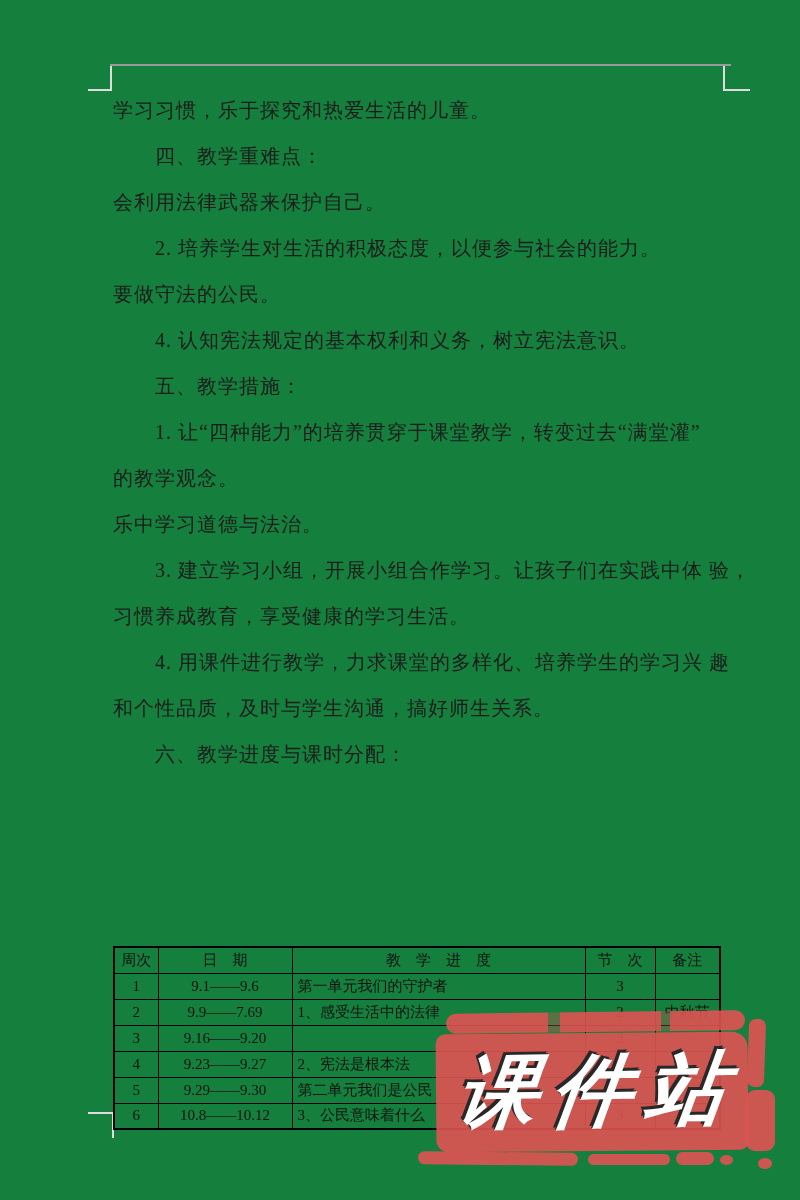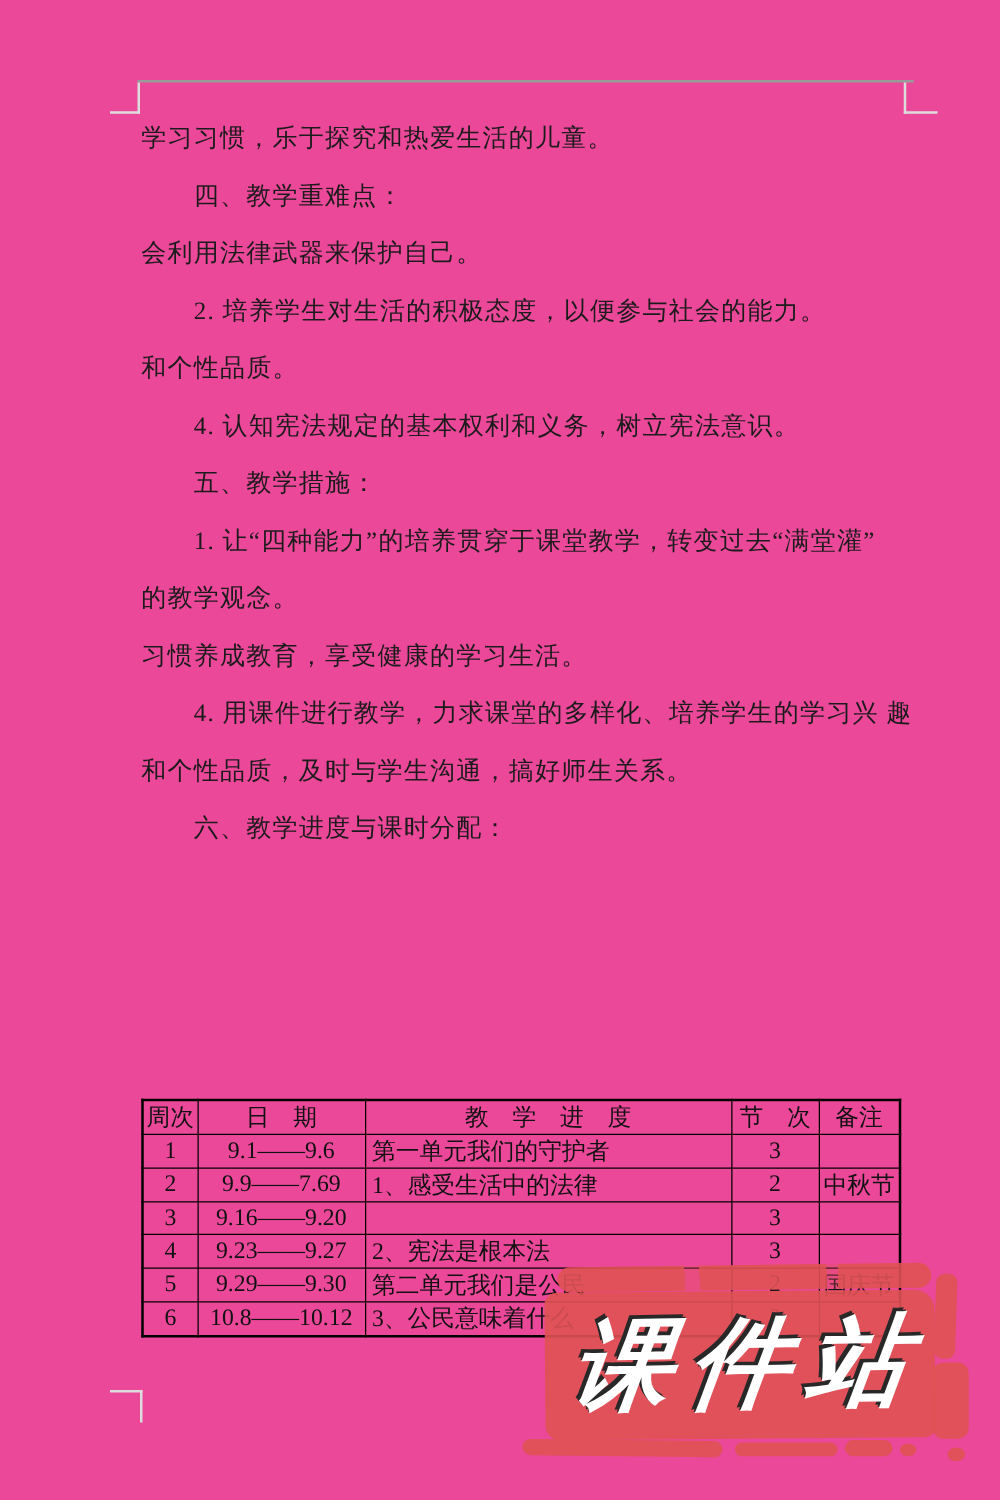--- a/index.html
+++ b/index.html
@@ -1,19 +1,19 @@
 <!DOCTYPE html>
 <html><head>
 <meta charset="utf-8">
 <style>
   * { margin:0; padding:0; box-sizing:border-box; }
   html,body { background:#ffffff; }
   .page {
     position:relative; width:800px; height:1200px;
-    background:#ec4899; overflow:hidden;
+    background:#15803d; overflow:hidden;
     font-family:"Liberation Serif","DejaVu Serif",serif;
   }
   
   .top-rule { position:absolute; left:110px; top:64px; width:621px; height:2px; background:#9a9a9a; }
   .mark { position:absolute; background:#dcdcdc; }
   .mark-tl-v { left:110px; top:66px; width:2px;  height:25px; }
   .mark-tl-h { left:88px;  top:89px; width:24px; height:2px; }
   .mark-tr-v { left:723px; top:66px; width:2px;  height:25px; }
   .mark-tr-h { left:723px; top:89px; width:27px; height:2px; }
   .mark-bl-h { left:88px;  top:1112px; width:26px; height:2px; }
@@ -22,23 +22,23 @@
   
   .doc-body { position:absolute; left:113px; top:87px; width:612px; }
   .line {
     height:46px; display:flex; align-items:center;
     font-size:20px; color:#1b1b1b; letter-spacing:1px; white-space:pre;
   }
   .line.indent { padding-left:42px; }
 
   
   .sched {
-    position:absolute; left:113px; top:879px;
+    position:absolute; left:113px; top:946px;
     border-collapse:collapse; table-layout:fixed;
-    border:2px solid #000; font-size:19px; color:#111;
+    border:2px solid #000; font-size:15px; color:#111;
   }
   .sched td, .sched th {
     border:1px solid #000; height:26px; padding:0;
     font-weight:normal; text-align:center; vertical-align:middle;
     white-space:pre; overflow:hidden;
   }
   .sched td.progress { text-align:left; padding-left:5px; }
 
   
   .stamp { position:absolute; left:418px; top:1002px; width:382px; height:190px; }
@@ -84,25 +84,27 @@
   <div class="mark mark-tr-v"></div>
   <div class="mark mark-tr-h"></div>
   <div class="mark mark-bl-h"></div>
   <div class="mark mark-bl-v"></div>
 
   <div class="doc-body">
     <div class="line">学习习惯，乐于探究和热爱生活的儿童。</div>
     <div class="line indent">四、教学重难点：</div>
     <div class="line">会利用法律武器来保护自己。</div>
     <div class="line indent">2. 培养学生对生活的积极态度，以便参与社会的能力。</div>
-    <div class="line">和个性品质。</div>
+    <div class="line">要做守法的公民。</div>
     <div class="line indent">4. 认知宪法规定的基本权利和义务，树立宪法意识。</div>
     <div class="line indent">五、教学措施：</div>
     <div class="line indent">1. 让“四种能力”的培养贯穿于课堂教学，转变过去“满堂灌”</div>
     <div class="line">的教学观念。</div>
+    <div class="line">乐中学习道德与法治。</div>
+    <div class="line indent">3. 建立学习小组，开展小组合作学习。让孩子们在实践中体 验，</div>
     <div class="line">习惯养成教育，享受健康的学习生活。</div>
     <div class="line indent">4. 用课件进行教学，力求课堂的多样化、培养学生的学习兴 趣</div>
     <div class="line">和个性品质，及时与学生沟通，搞好师生关系。</div>
     <div class="line indent">六、教学进度与课时分配：</div>
   </div>
 
   <table class="sched">
     <colgroup>
       <col style="width:44px">
         <col style="width:134px">

